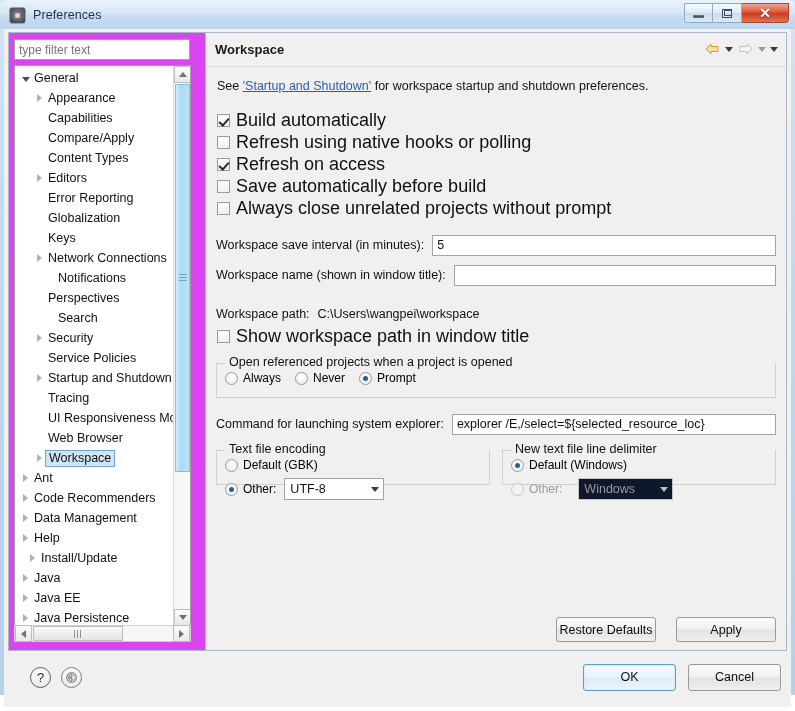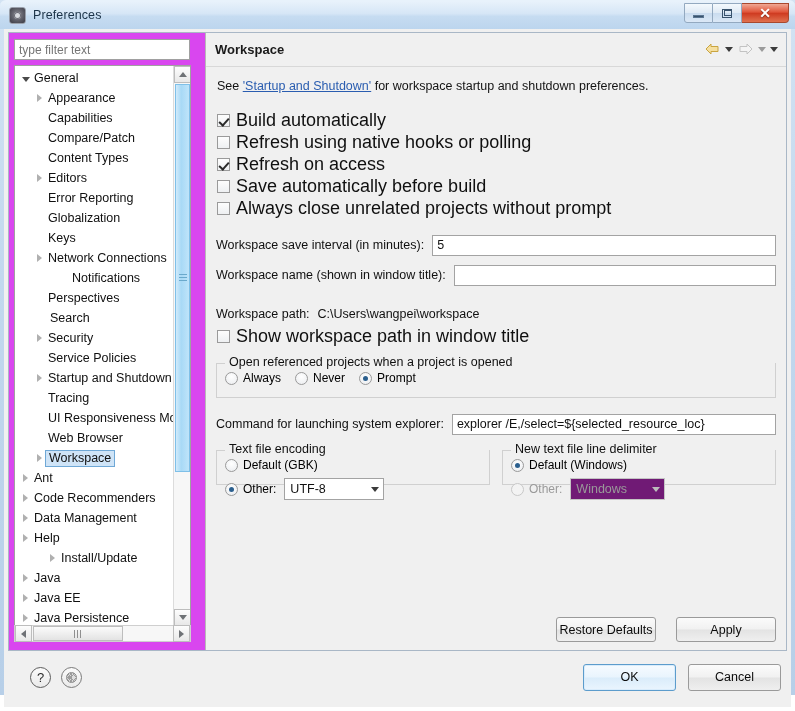--- a/index.html
+++ b/index.html
@@ -370,21 +370,21 @@
     padding: 0 0 0 5px;
     font-size: 12.5px; color: #101010;
     position: relative;
   }
   .combo .cval { flex: 1 1 auto; }
   .combo .cbtn {
     width: 17px; height: 20px;
     display:flex; align-items:center; justify-content:center;
     flex: 0 0 17px;
   }
-  .combo.disabled { background: #701a75; border-color: #c4c4c4; color: #9a9a9a; }
+  .combo.disabled { background: #0f172a; border-color: #c4c4c4; color: #9a9a9a; margin-left: 8px; }
   .combo.disabled .caret { border-top-color: #bdbdbd; }
 
   
   #enc-row { display: flex; gap: 12px; margin-top: 14px; }
   #enc-row > .group { flex: 1 1 0; margin-top: 0; }
 
   
   #page-buttons {
     position: absolute; right: 10px; bottom: 8px;
     display: flex; gap: 20px;
@@ -477,21 +477,21 @@
                   <span class="arrow-collapsed"></span>
                 </span>
                 <span class="lbl">Appearance</span>
               </div>
               <div class="tree-item" style="padding-left: 18px;">
                 <span class="tw"></span>
                 <span class="lbl">Capabilities</span>
               </div>
               <div class="tree-item" style="padding-left: 18px;">
                 <span class="tw"></span>
-                <span class="lbl">Compare/Patch</span>
+                <span class="lbl">Compare/Apply</span>
               </div>
               <div class="tree-item" style="padding-left: 18px;">
                 <span class="tw"></span>
                 <span class="lbl">Content Types</span>
               </div>
               <div class="tree-item" style="padding-left: 18px;">
                 <span class="tw">
                   <span class="arrow-collapsed"></span>
                 </span>
                 <span class="lbl">Editors</span>
@@ -507,29 +507,29 @@
               <div class="tree-item" style="padding-left: 18px;">
                 <span class="tw"></span>
                 <span class="lbl">Keys</span>
               </div>
               <div class="tree-item" style="padding-left: 18px;">
                 <span class="tw">
                   <span class="arrow-collapsed"></span>
                 </span>
                 <span class="lbl">Network Connections</span>
               </div>
-              <div class="tree-item" style="padding-left: 2px; margin-left: 40px;">
+              <div class="tree-item" style="padding-left: 28px;">
                 <span class="tw"></span>
                 <span class="lbl">Notifications</span>
               </div>
               <div class="tree-item" style="padding-left: 18px;">
                 <span class="tw"></span>
                 <span class="lbl">Perspectives</span>
               </div>
-              <div class="tree-item" style="padding-left: 20px;">
+              <div class="tree-item" style="padding-left: 28px;">
                 <span class="tw"></span>
                 <span class="lbl">Search</span>
               </div>
               <div class="tree-item" style="padding-left: 18px;">
                 <span class="tw">
                   <span class="arrow-collapsed"></span>
                 </span>
                 <span class="lbl">Security</span>
               </div>
               <div class="tree-item" style="padding-left: 18px;">
@@ -577,21 +577,21 @@
                   <span class="arrow-collapsed"></span>
                 </span>
                 <span class="lbl">Data Management</span>
               </div>
               <div class="tree-item" style="padding-left: 4px;">
                 <span class="tw">
                   <span class="arrow-collapsed"></span>
                 </span>
                 <span class="lbl">Help</span>
               </div>
-              <div class="tree-item" style="padding-left: 11px; margin-left: 20px;">
+              <div class="tree-item" style="padding-left: 11px;">
                 <span class="tw">
                   <span class="arrow-collapsed"></span>
                 </span>
                 <span class="lbl">Install/Update</span>
               </div>
               <div class="tree-item" style="padding-left: 4px; text-align: center;">
                 <span class="tw">
                   <span class="arrow-collapsed"></span>
                 </span>
                 <span class="lbl">Java</span>

